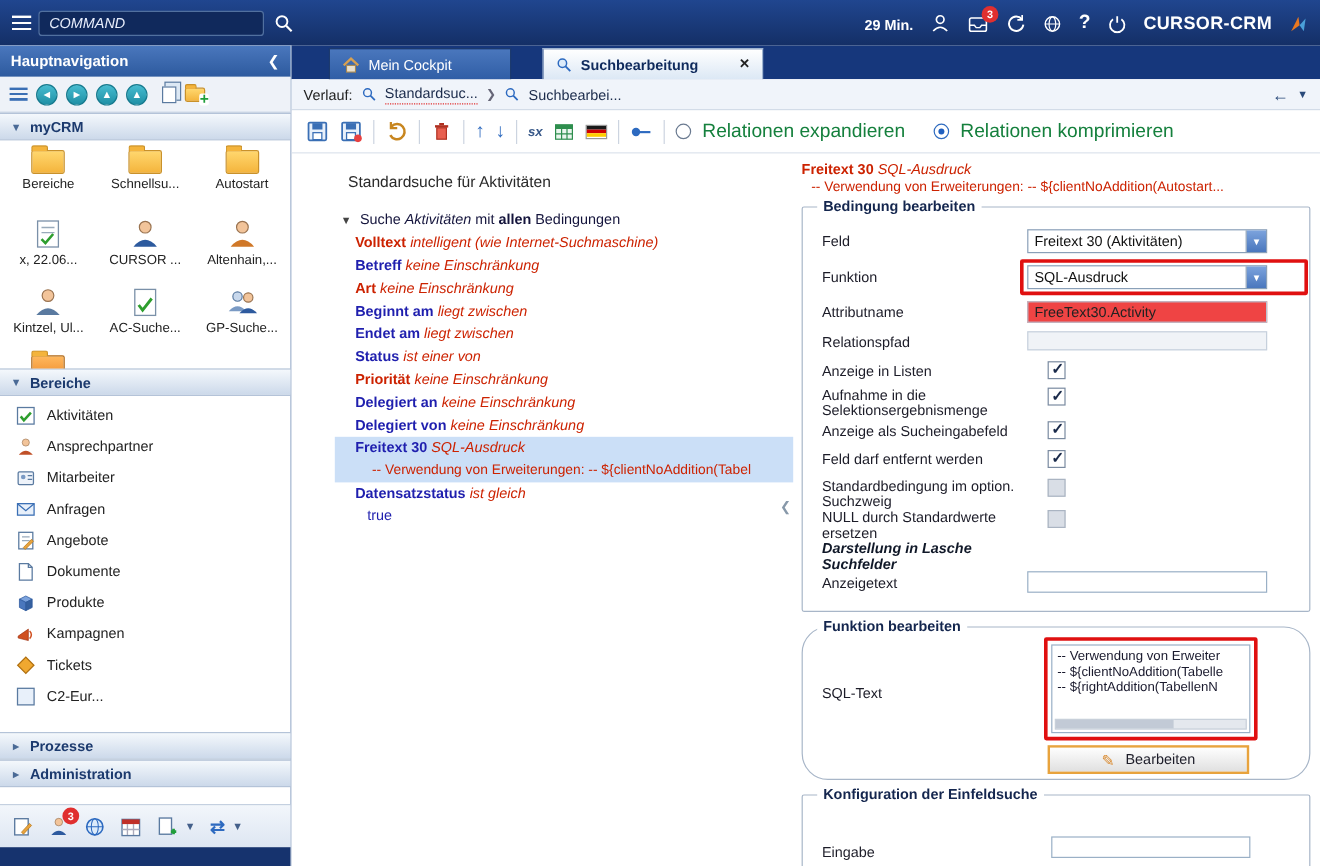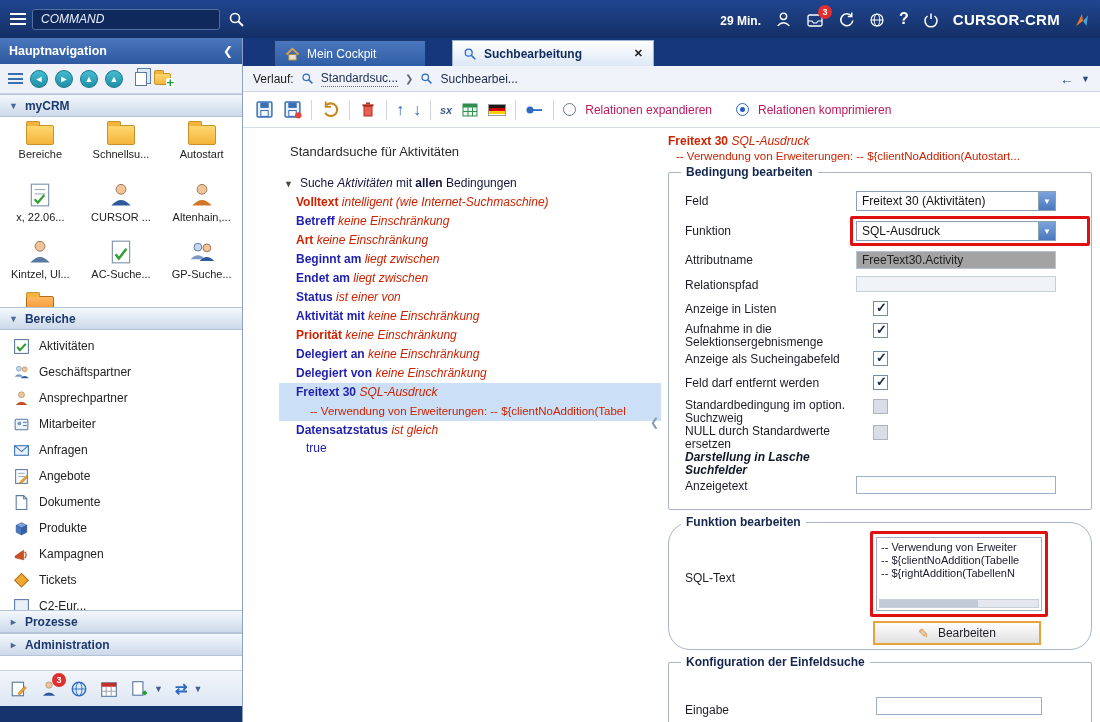--- a/index.html
+++ b/index.html
@@ -50,39 +50,39 @@
                background:linear-gradient(#f2f6fb,#dde6f2); display:flex; align-items:center; gap:12px; padding:0 10px; }
   .ddv { color:#44608a; font-size:9px; margin-left:-6px; }
   .sb-strip { position:absolute; left:0; right:0; bottom:0; height:16px; background:#16336e; }
   .swap { color:#2d6ac0; font-weight:bold; font-size:15px; }
 
   
   .main { position:absolute; left:243px; top:38px; width:857px; height:684px; }
   .tabbar { height:28px; background:#16377c; display:flex; align-items:flex-end; padding-left:5px; }
   .tab { height:26px; display:flex; align-items:center; gap:7px; padding:0 10px; font-size:12px; border:1px solid #1c3a6e; border-bottom:none;margin-left:26px; }
   .tab.inactive { background:linear-gradient(#4a77bd,#305ea6); color:#fff; width:152px; }
-  .tab.active { background:linear-gradient(#ffffff,#dce8f5); color:#0f2a5c; font-weight:bold; width:202px; border-color:#9fb4d0; }
+  .tab.active { background:linear-gradient(#ffffff,#dce8f5); color:#0f2a5c; font-weight:bold; width:184px; border-color:#9fb4d0; }
   .tab-close { margin-left:auto; color:#222; font-size:11px; font-weight:bold; }
   .crumbbar { height:26px; background:#f0f4fa; border-bottom:1px solid #ccd6e4; display:flex; align-items:center; gap:7px; padding:0 10px; font-size:12px; color:#222; }
   .crumb { color:#1a2a4a; }
   .crumb.dotted { border-bottom:1px dotted #e03030; padding-bottom:1px; }
   .gt { color:#667; font-size:10px; }
   .hback { margin-left:auto; color:#2a4a7a; font-size:14px; }
   .hdd { color:#2a4a7a; font-size:9px; }
 
   .toolbar { height:36px; background:#fff; border-bottom:1px solid #d4dce8; display:flex; align-items:center; gap:9px; padding:0 12px; }
   .sep { width:1px; height:20px; background:#ccd4e0; }
   .arr { color:#2f6bbf; font-size:16px; font-weight:bold; line-height:16px; }
   .sx { color:#3a5a8a; font-style:italic; font-size:11px; font-weight:bold; }
   .flag { width:18px; height:12px; border:1px solid #999; display:flex; flex-direction:column; }
   .flag span { flex:1; }
   .radio { width:13px; height:13px; border-radius:50%; border:1px solid #6a7a90; background:#fff; position:relative; flex:0 0 13px; }
   .radio.sel { border-color:#2f6bbf; }
   .radio.sel::after { content:""; position:absolute; inset:3px; background:#1f5fbf; border-radius:50%; }
-  .rlabel { font-size:12px; color:#be185d; }
+  .rlabel { font-size:16px; color:#15803d; }
 
   .content { position:relative; width:857px; height:594px; background:#fff; }
 
   
   .left-pane { position:absolute; left:0; top:0; width:420px; height:594px; overflow:hidden; }
   .lp-title { position:absolute; left:47px; top:16px; font-size:13px; color:#2a2a2a; }
   .tree { position:absolute; left:0; top:46px; width:420px; font-size:12px; }
   .tree-root { padding-left:41px; height:19px; line-height:19px; color:#14143c; white-space:nowrap; }
   .tgl { color:#444; font-size:9px; margin-right:7px; }
   .t-it { padding-left:53px; height:19px; line-height:19px; white-space:nowrap; }
@@ -103,21 +103,21 @@
   .rp-sub { position:absolute; left:13px; top:22px; width:420px; font-size:11.5px; color:#cc2200; white-space:nowrap; overflow:hidden; }
   .group { position:absolute; border:1px solid #a8b6c8; border-radius:2px; }
   .gtitle { position:absolute; top:-8px; left:12px; background:#fff; padding:0 5px; font-size:12px; font-weight:bold; color:#14264e; white-space:nowrap; }
   .lbl { position:absolute; font-size:12px; color:#1c1c28; line-height:14px; white-space:nowrap; }
   .lbl.bi { font-weight:bold; font-style:italic; color:#101828; }
   .select { position:absolute; height:20px; width:200px; background:#fff; border:1px solid #8aa0b8; display:flex; align-items:center; font-size:12px; color:#111; }
   .select .val { flex:1; padding-left:5px; white-space:nowrap; overflow:hidden; }
   .select .btn { width:17px; align-self:stretch; background:linear-gradient(#7ca3dd,#4a77bd); color:#fff; font-size:8px;
                  display:flex; align-items:center; justify-content:center; border-left:1px solid #8aa0b8; }
   .inp { position:absolute; height:18px; width:200px; font-size:12px; color:#222; padding-left:5px; line-height:16px; white-space:nowrap; overflow:hidden; }
-  .inp.ro { background:#a3a3a3; border:1px solid #b8c4d2; }
+  .inp.ro { background:#ef4444; border:1px solid #b8c4d2; }
   .inp.empty { background:#f0f3f7; border:1px solid #c6d0dc; }
   .inp.edit { background:#fff; border:1px solid #9ab0c6; }
   .cb { position:absolute; width:15px; height:15px; background:#fff; border:1px solid #7a8aa0; }
   .cb.checked::after { content:"✓"; position:absolute; left:2px; top:-2px; font-size:13px; font-weight:bold; color:#1a2a4a; }
   .cb.disabled { background:#d9dee6; border-color:#aab4c2; }
   .callout { position:absolute; border:3px solid #e01010; border-radius:2px; pointer-events:none; }
   .sqlbox { position:absolute; left:207px; top:14px; width:166px; height:74px; background:#fff; border:1px solid #9ab0c6;
             font-size:11px; color:#1a1a2e; line-height:13px; padding:3px 4px; }
   .sqlline { white-space:nowrap; overflow:hidden; }
   .hscroll { position:absolute; left:2px; right:2px; bottom:2px; height:9px; background:#e4e8ee; border:1px solid #c8d0da; }
@@ -267,29 +267,20 @@
   <div class="sb-list">
     <div class="sb-item">
       <svg width="17" height="17" viewBox="0 0 16 16">
           <rect x="1.5" y="1.5" width="13" height="13" fill="#fff" stroke="#5a7aa0"></rect>
           <path d="M4 8.5 l2.5 3 l5.5 -6" fill="none" stroke="#2e9e2e" stroke-width="2"></path>
         </svg>
       <span>Aktivitäten</span>
     </div>
     <div class="sb-item">
       <svg width="17" height="17" viewBox="0 0 16 16">
-          <circle cx="5.5" cy="4.5" r="2.3" fill="#c8d8ec" stroke="#5a7aa0" stroke-width=".5"></circle>
-          <path d="M1.5 12 q4 -4.5 8 0 z" fill="#7a9ac4"></path>
-          <circle cx="11" cy="5" r="2.3" fill="#f2c49a" stroke="#9a7350" stroke-width=".5"></circle>
-          <path d="M7 13.5 q4 -4.5 8 0 z" fill="#2d5a9e"></path>
-        </svg>
-      <span>Geschäftspartner</span>
-    </div>
-    <div class="sb-item">
-      <svg width="17" height="17" viewBox="0 0 16 16">
           <circle cx="8" cy="4.5" r="2.8" fill="#f2c49a" stroke="#9a7350" stroke-width=".5"></circle>
           <path d="M2.5 14 q5.5 -6 11 0 z" fill="#c05028"></path>
         </svg>
       <span>Ansprechpartner</span>
     </div>
     <div class="sb-item">
       <svg width="17" height="17" viewBox="0 0 16 16">
           <rect x="2" y="3" width="12" height="10" rx="1" fill="#eef3fa" stroke="#5a7aa0"></rect>
           <circle cx="6" cy="7" r="1.8" fill="#7a9ac4"></circle>
           <line x1="9.5" y1="6" x2="13" y2="6" stroke="#5a7aa0"></line>
@@ -489,21 +480,20 @@
     <div class="left-pane">
       <div class="lp-title">Standardsuche für Aktivitäten</div>
       <div class="tree">
         <div class="tree-root"><span class="tgl">▼</span><span>Suche</span> <i>Aktivitäten</i> <span>mit</span> <b>allen</b> <span>Bedingungen</span></div>
         <div class="t-it"><span class="fn red">Volltext</span> <span class="cond">intelligent (wie Internet-Suchmaschine)</span></div>
         <div class="t-it"><span class="fn">Betreff</span> <span class="cond">keine Einschränkung</span></div>
         <div class="t-it"><span class="fn red">Art</span> <span class="cond">keine Einschränkung</span></div>
         <div class="t-it"><span class="fn">Beginnt am</span> <span class="cond">liegt zwischen</span></div>
         <div class="t-it"><span class="fn">Endet am</span> <span class="cond">liegt zwischen</span></div>
         <div class="t-it"><span class="fn">Status</span> <span class="cond">ist einer von</span></div>
-        <div class="t-it"><span class="fn">Aktivität mit</span> <span class="cond">keine Einschränkung</span></div>
         <div class="t-it"><span class="fn red">Priorität</span> <span class="cond">keine Einschränkung</span></div>
         <div class="t-it"><span class="fn">Delegiert an</span> <span class="cond">keine Einschränkung</span></div>
         <div class="t-it"><span class="fn">Delegiert von</span> <span class="cond">keine Einschränkung</span></div>
         <div class="t-sel">
           <div class="t-it"><span class="fn">Freitext 30</span> <span class="cond">SQL-Ausdruck</span></div>
           <div class="t-sub">-- Verwendung von Erweiterungen: -- ${clientNoAddition(Tabel</div>
         </div>
         <div class="t-it"><span class="fn">Datensatzstatus</span> <span class="cond">ist gleich</span></div>
         <div class="t-val">true</div>
       </div>

